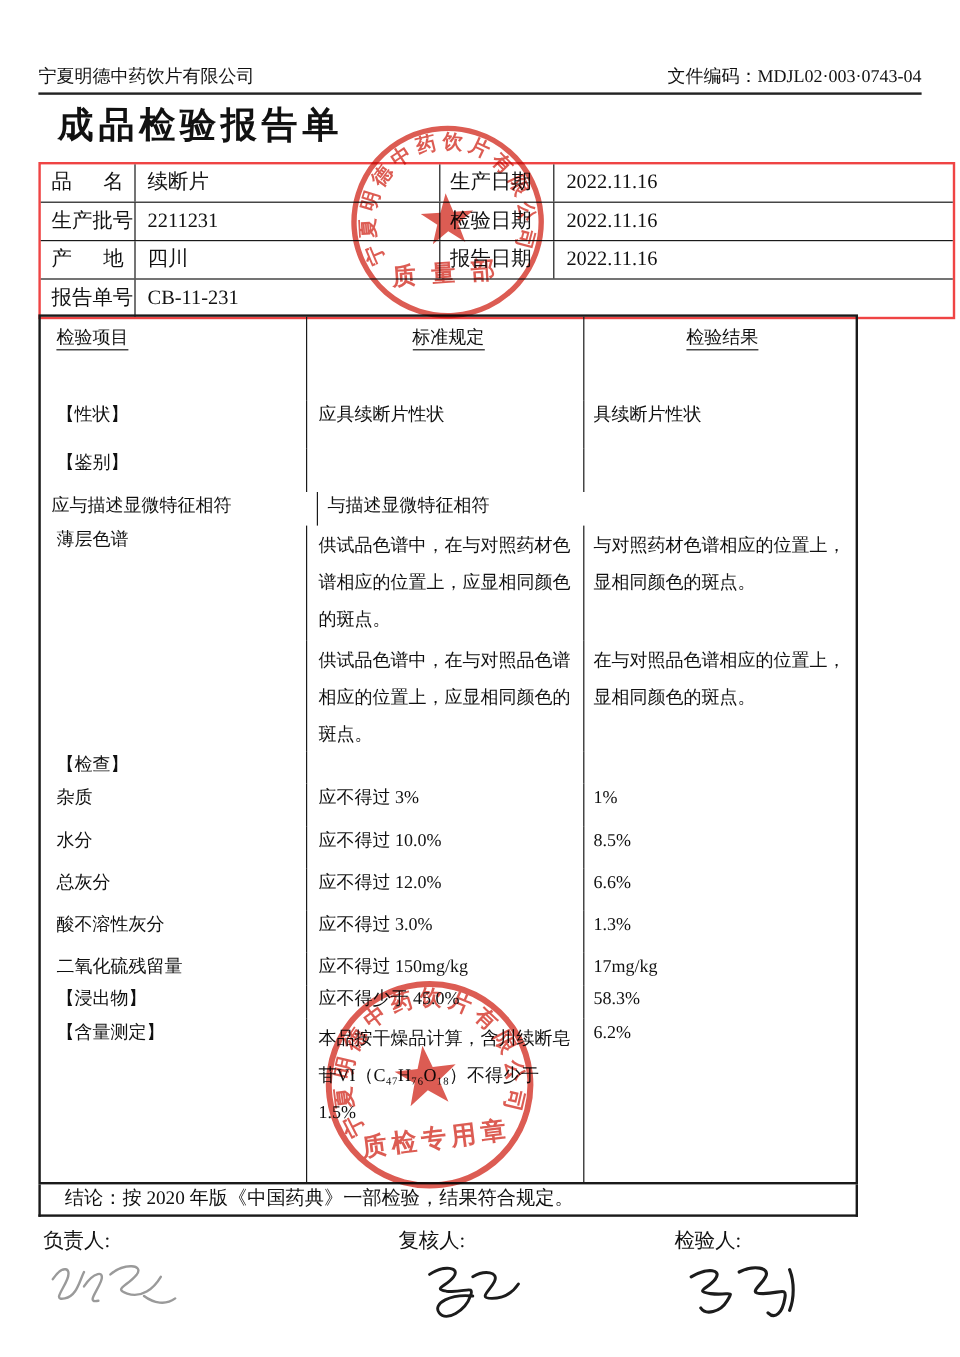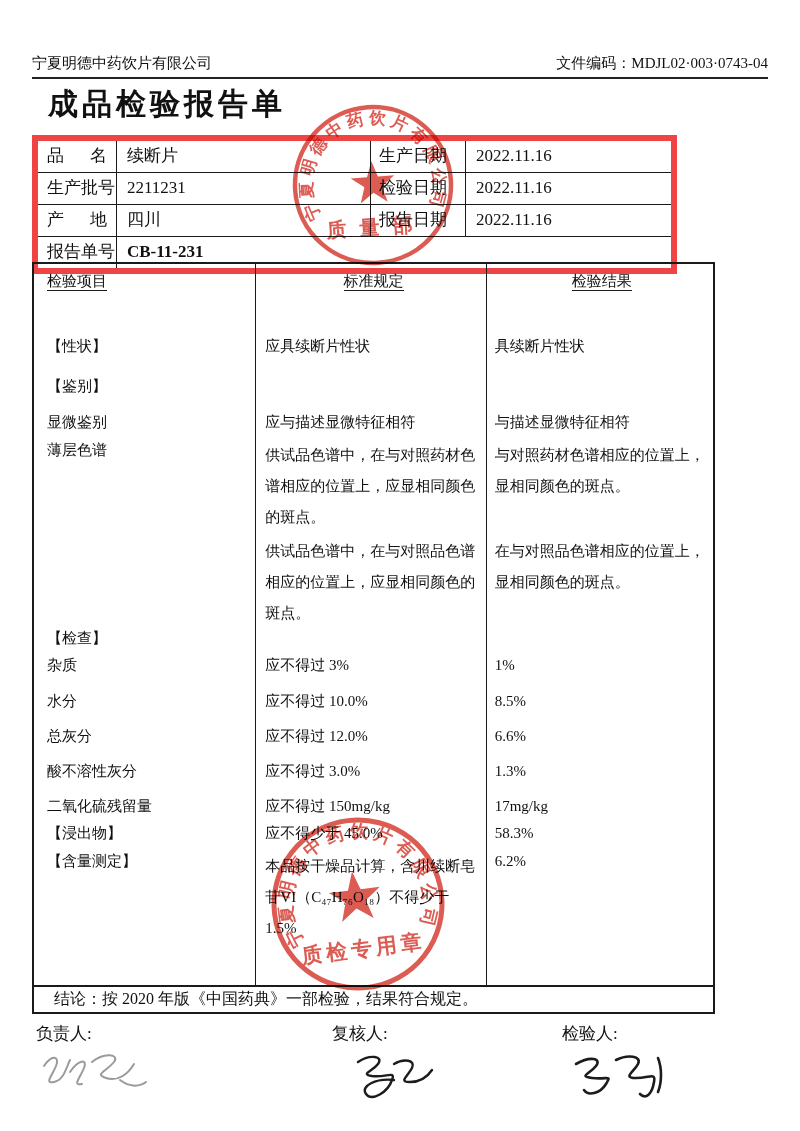--- a/index.html
+++ b/index.html
@@ -7,29 +7,29 @@
     position:relative;width:800px;height:1131px;background:#ffffff;
     margin:0 auto;overflow:hidden;
     font-family:"Liberation Serif","DejaVu Serif",serif;
     color:#111;
   }
   
   .hdr{position:absolute;left:32px;top:54px;width:736px;display:flex;justify-content:space-between;font-size:15px;}
   .hdr-rule{position:absolute;left:32px;top:77px;width:736px;height:0;border-top:2px solid #222;}
   .title{position:absolute;left:0;top:84px;width:800px;font-size:30px;font-weight:bold;letter-spacing:4px;margin-left:48px;}
   
-  .info{position:absolute;left:32px;top:135px;width:645px;border:6px solid #ef4444;box-sizing:border-box;font-size:17px;}
+  .info{position:absolute;left:32px;top:135px;width:764px;border:2px solid #ef4444;box-sizing:border-box;font-size:17px;}
   .irow{display:flex;height:31px;line-height:30px;}
   .irow.bb{border-bottom:1px solid #1a1a1a;}
   .ic{box-sizing:border-box;overflow:hidden;white-space:nowrap;}
   .lab1{width:79px;padding:0 9px;text-align:justify;text-align-last:justify;border-right:1px solid #1a1a1a;}
   .val1{width:254px;padding:0 10px;border-right:1px solid #1a1a1a;}
   .lab2{width:95px;padding:0 8px;border-right:1px solid #1a1a1a;}
   .val2{flex:1;padding:0 10px;}
-  .spanv{flex:1;padding:0 10px;font-weight:bold;}
+  .spanv{flex:1;padding:0 10px;}
   
   .rtbl{position:absolute;left:32px;top:262px;width:683px;height:725px;border:2px solid #1a1a1a;box-sizing:border-box;font-size:15px;display:flex;flex-direction:column;}
   .rrow{display:flex;flex:0 0 auto;}
   .rrow.grow{flex:1 1 auto;}
   .c1{width:223px;box-sizing:border-box;padding:2px 4px 0 13px;border-right:1px solid #1a1a1a;}
   .c2{width:231px;box-sizing:border-box;padding:2px 4px 0 9px;border-right:1px solid #1a1a1a;}
   .c3{width:227px;box-sizing:border-box;padding:2px 4px 0 8px;}
   .hcell{padding-top:8px;}
   .hcell span{border-bottom:1px solid #1a1a1a;padding-bottom:1px;}
   .c2.hcell,.c3.hcell{text-align:center;}
@@ -94,21 +94,20 @@
       <div class="c1 single">【性状】</div>
       <div class="c2 single">应具续断片性状</div>
       <div class="c3 single">具续断片性状</div>
     </div>
     <div class="rrow" style="height:36px;">
       <div class="c1 single">【鉴别】</div>
       <div class="c2 single"></div>
       <div class="c3 single"></div>
     </div>
     <div class="rrow" style="height:28px;">
-      <div class="c1 single">显微鉴别</div>
       <div class="c2 single">应与描述显微特征相符</div>
       <div class="c3 single">与描述显微特征相符</div>
     </div>
     <div class="rrow" style="height:96px;">
       <div class="c1 single">薄层色谱</div>
       <div class="c2 para">供试品色谱中，在与对照药材色谱相应的位置上，应显相同颜色的斑点。</div>
       <div class="c3 para">与对照药材色谱相应的位置上，显相同颜色的斑点。</div>
     </div>
     <div class="rrow" style="height:92px;">
       <div class="c1 single"></div>

